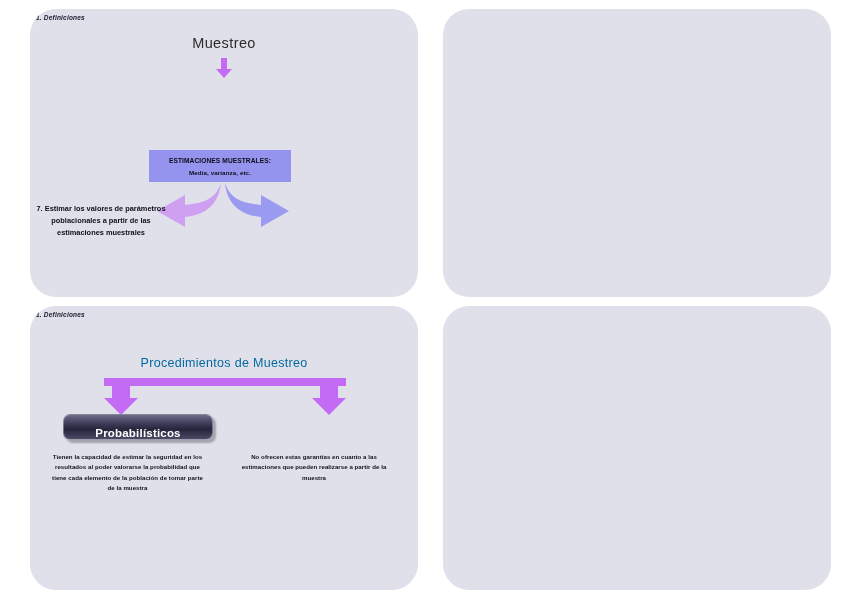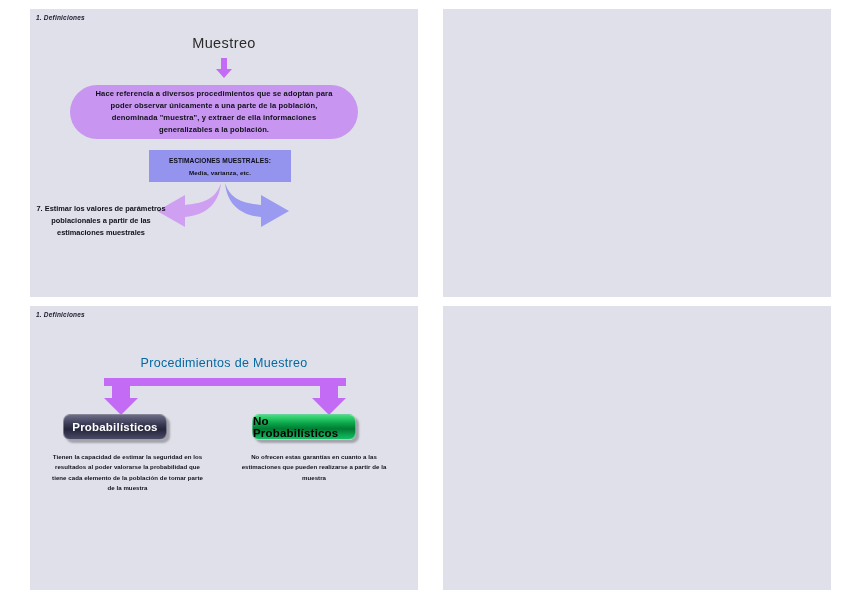--- a/index.html
+++ b/index.html
@@ -18,20 +18,21 @@
     position: relative;
     width: 848px;
     height: 599px;
   }
 
   
   .slide {
     position: absolute;
     background: #e0e0ea;
     overflow: hidden;
+    border-radius: 26px;
   }
   .slide-1 { left: 30px;  top: 9px;   width: 388px; height: 288px; }
   .slide-2 { left: 443px; top: 9px;   width: 388px; height: 288px; }
   .slide-3 { left: 30px;  top: 306px; width: 388px; height: 284px; }
   .slide-4 { left: 443px; top: 306px; width: 388px; height: 284px; }
 
   .slide-tag {
     position: absolute;
     left: 6px;
     top: 5px;
@@ -145,25 +146,25 @@
     position: absolute;
     left: 70px;
     top: 72px;
     width: 250px;
     height: 38px;
   }
 
   .pill-btn {
     position: absolute;
     top: 108px;
-    width: 104px;
+    width: 150px;
     height: 26px;
     border-radius: 7px;
     display: flex;
-    align-items: center;
+    align-items: flex-end;
     justify-content: center;
     box-shadow: 3px 3px 2px rgba(90,90,100,.45);
     border: 1px solid rgba(255,255,255,.35);
     box-sizing: border-box;
   }
   .pill-prob {
     left: 33px;
     background: linear-gradient(180deg,#6c6c86 0%,#3a3a55 38%,#25253c 60%,#4a4a66 100%);
   }
   .pill-prob .pill-label {
@@ -206,23 +207,20 @@
     <div class="slide-tag">1. Definiciones</div>
 
     <div class="s1-title">Muestreo</div>
 
     <div class="down-arrow-sm">
       <svg width="22" height="22" viewBox="0 0 22 22">
         <path d="M8 1 H14 V12 H19 L11 21 L3 12 H8 Z" fill="#c36bf5"></path>
       </svg>
     </div>
 
-    <div class="callout">
-      <div class="callout-text">Hace referencia a diversos procedimientos que se adoptan para poder observar únicamente a una parte de la población, denominada "muestra", y extraer de ella informaciones generalizables a la población.</div>
-    </div>
 
     <div class="estim-box">
       <div class="estim-title">ESTIMACIONES MUESTRALES:</div>
       <div class="estim-sub">Media, varianza, etc.</div>
     </div>
 
     <div class="curve-arrows">
       <svg width="136" height="62" viewBox="0 0 136 62">
         <g>
           <path d="M66 2 C60 20, 46 22, 30 24 L30 14 L2 30 L30 46 L30 36 C52 34, 64 22, 66 2 Z" fill="#cfa0f2"></path>
@@ -247,23 +245,20 @@
     <div class="bracket">
       <svg width="250" height="38" viewBox="0 0 250 38">
         <path d="M4 0 H246 V8 H238 V20 H246 L229 37 L212 20 H220 V8 H30 V20 H38 L21 37 L4 20 H12 V8 H4 Z" fill="#c36bf5"></path>
       </svg>
     </div>
 
     <div class="pill-btn pill-prob">
       <span class="pill-label">Probabilísticos</span>
     </div>
 
-    <div class="pill-btn pill-noprob">
-      <span class="pill-label">No Probabilísticos</span>
-    </div>
 
     <div class="s3-para s3-para-left">Tienen la capacidad de estimar la seguridad en los resultados al poder valorarse la probabilidad que tiene cada elemento de la población de tomar parte de la muestra</div>
     <div class="s3-para s3-para-right">No ofrecen estas garantías en cuanto a las estimaciones que pueden realizarse a partir de la muestra</div>
   </div>
 
   <div class="slide slide-4"></div>
 
 </div>
 
 </body></html>

